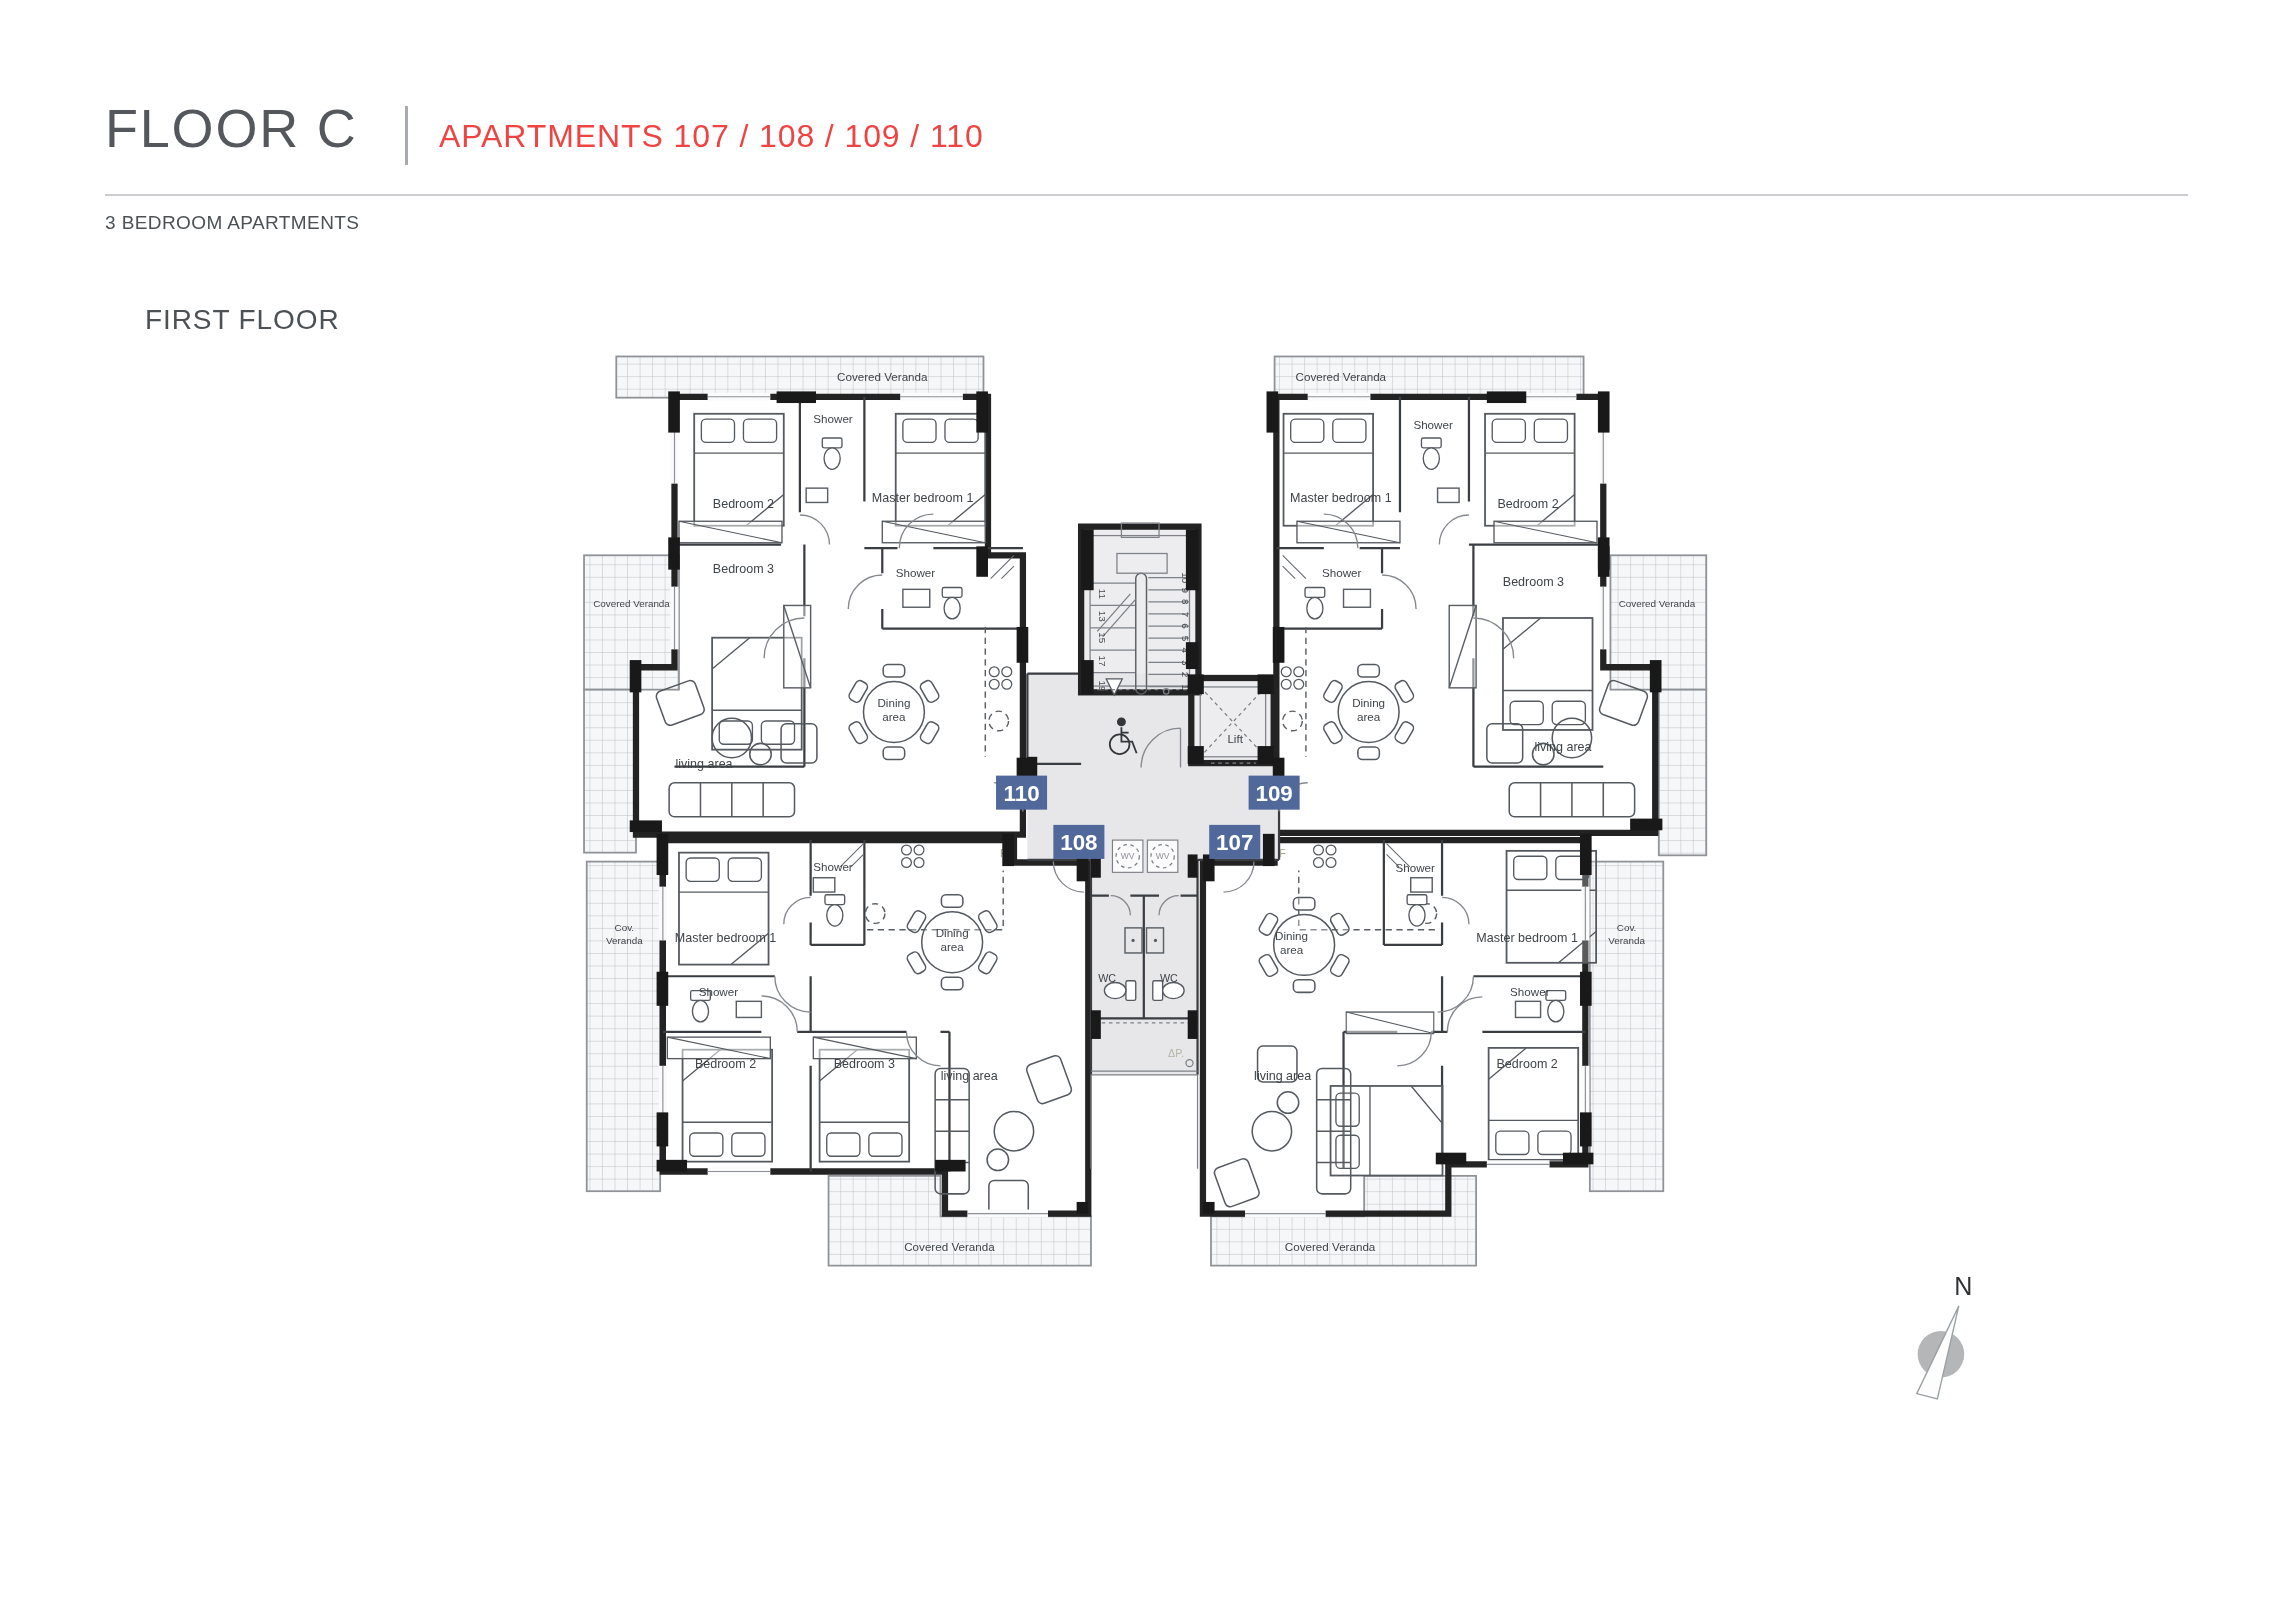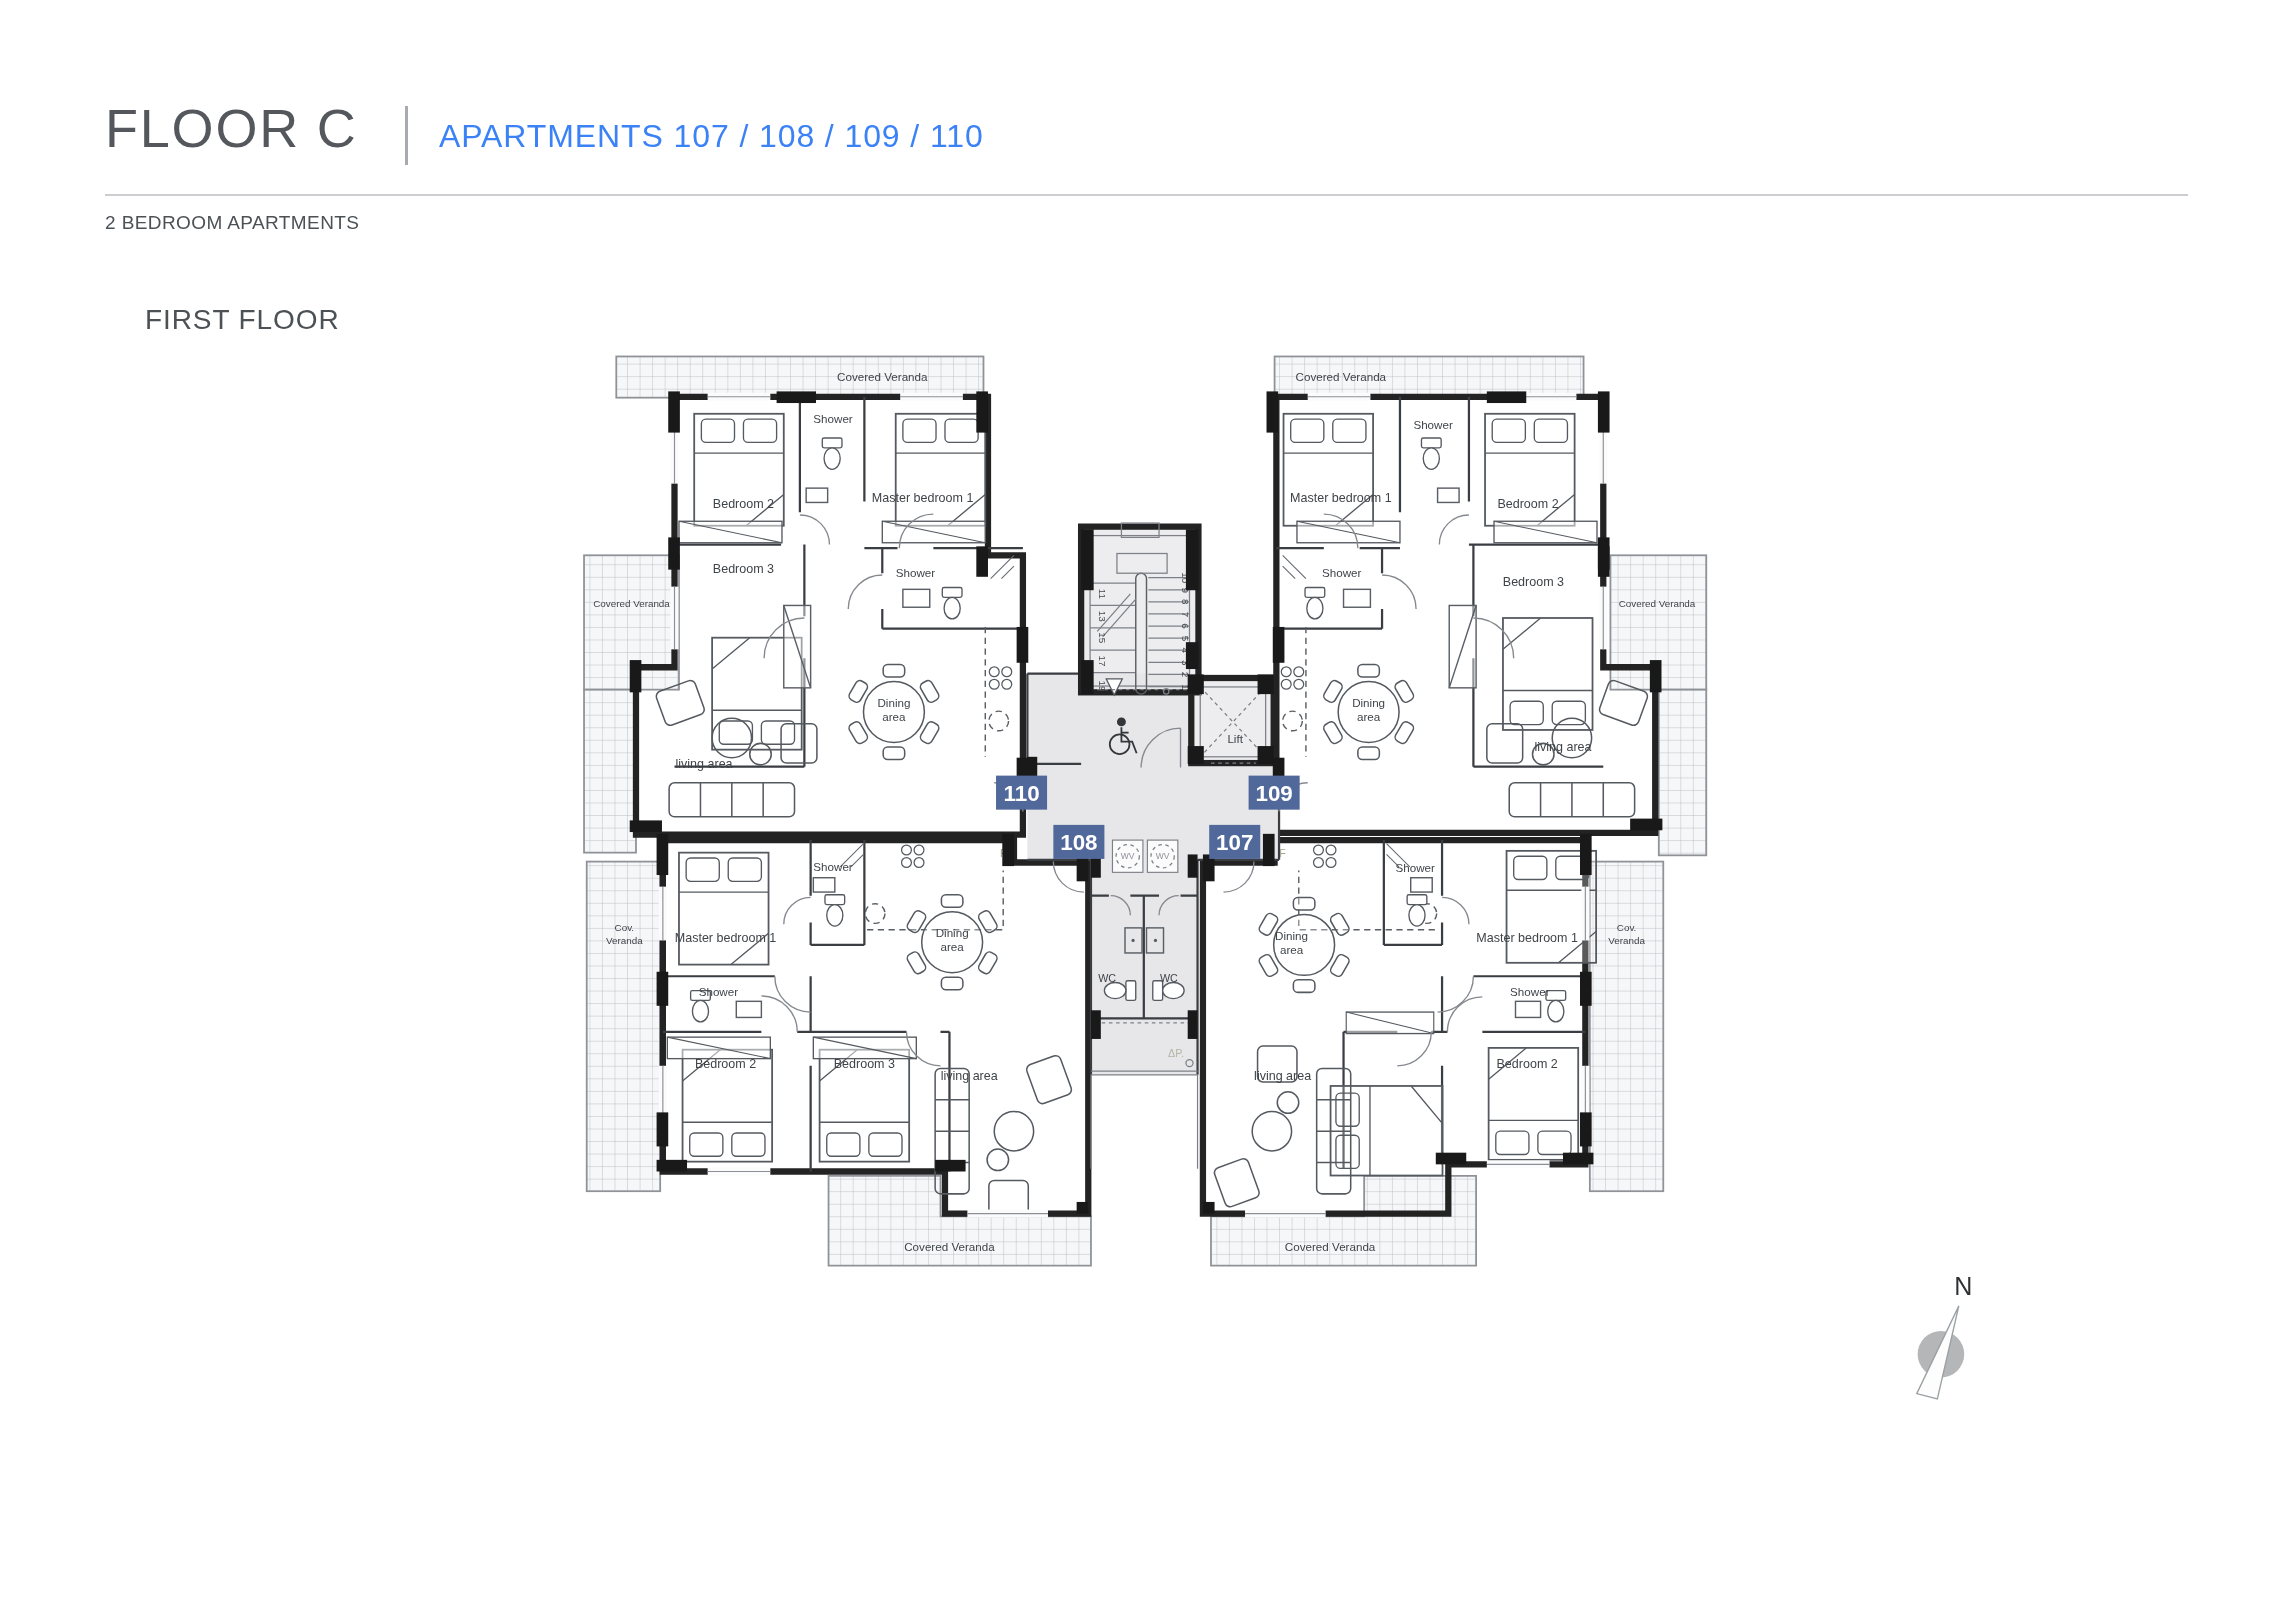--- a/index.html
+++ b/index.html
@@ -1,19 +1,19 @@
 <!DOCTYPE html>
 <html style="font-size:14.3px"><head>
 <meta charset="utf-8">
 <style>
   html,body{margin:0;padding:0;background:#ffffff;}
   body{width:2293px;height:1622px;position:relative;font-family:"Liberation Sans",sans-serif;color:#4a4e52;}
   .hdr-title{position:absolute;left:105px;top:97px;font-size:54px;font-weight:400;letter-spacing:1.8px;color:#54585c;}
   .hdr-divider{position:absolute;left:405px;top:106px;width:2.7px;height:59px;background:#a7abb0;}
-  .hdr-sub{position:absolute;left:439px;top:118px;font-size:32px;font-weight:400;letter-spacing:0.9px;color:#3b82f6;text-align:right;}
+  .hdr-sub{position:absolute;left:439px;top:118px;font-size:32px;font-weight:400;letter-spacing:0.9px;color:#ef4444;text-align:right;}
   .hdr-rule{position:absolute;left:105px;top:194px;width:2083px;height:1.8px;background:#cbcdd0;}
   .hdr-cat{position:absolute;left:105px;top:212px;font-size:19px;letter-spacing:0.4px;color:#4c5155;}
   .hdr-floor{position:absolute;left:105px;top:304px;font-size:28px;letter-spacing:0.9px;color:#4c5155;margin-left:40px;}
   svg{position:absolute;left:0;top:0;}
   svg text{font-family:"Liberation Sans",sans-serif;fill:#3f4449;}
   .rm{font-size:14px;}
   .sm{font-size:13px;}
   .vsm{font-size:11px;}
   .wvt{font-size:9.5px;fill:#8f9298;}
   .wct{font-size:12px;}
@@ -37,21 +37,21 @@
   .winrect{fill:#fbfbfc;stroke:none;}
   .winline{stroke:#8b9096;stroke-width:1.3;}
 </style>
 </head>
 <body>
 
 <div class="hdr-title">FLOOR C</div>
 <div class="hdr-divider"></div>
 <div class="hdr-sub">APARTMENTS 107 / 108 / 109 / 110</div>
 <div class="hdr-rule"></div>
-<div class="hdr-cat">2 BEDROOM APARTMENTS</div>
+<div class="hdr-cat">3 BEDROOM APARTMENTS</div>
 <div class="hdr-floor">FIRST FLOOR</div>
 
 <svg width="2293" height="1622" viewBox="0 0 2560 1811">
 <defs>
   <pattern id="grid" width="14" height="14" patternUnits="userSpaceOnUse">
     <rect width="14" height="14" fill="#f6f7f9"></rect>
     <path d="M14 0H0V14" fill="none" stroke="#b4b8bf" stroke-width="1"></path>
   </pattern>
   <g id="bed">
     <rect x="0" y="0" width="100" height="125" fill="#ffffff" fill-opacity="0.25" stroke="#555a60" stroke-width="2"></rect>

